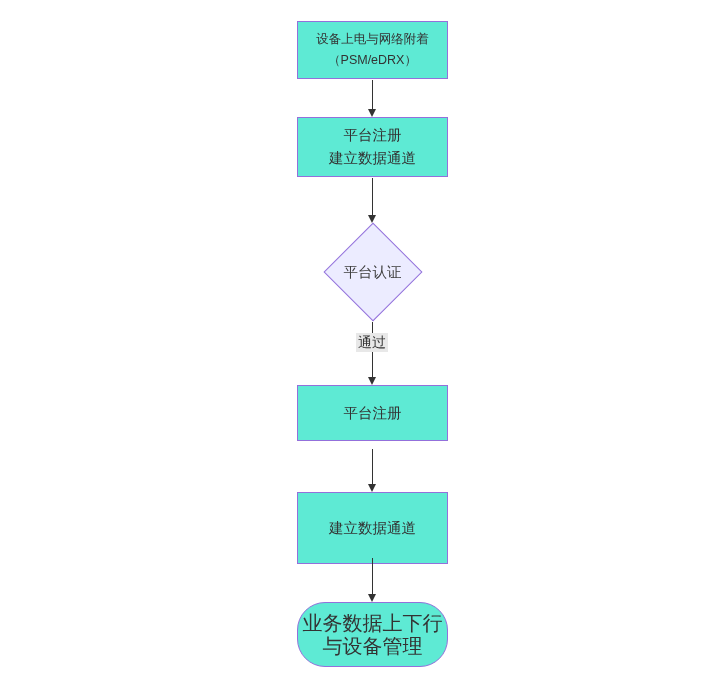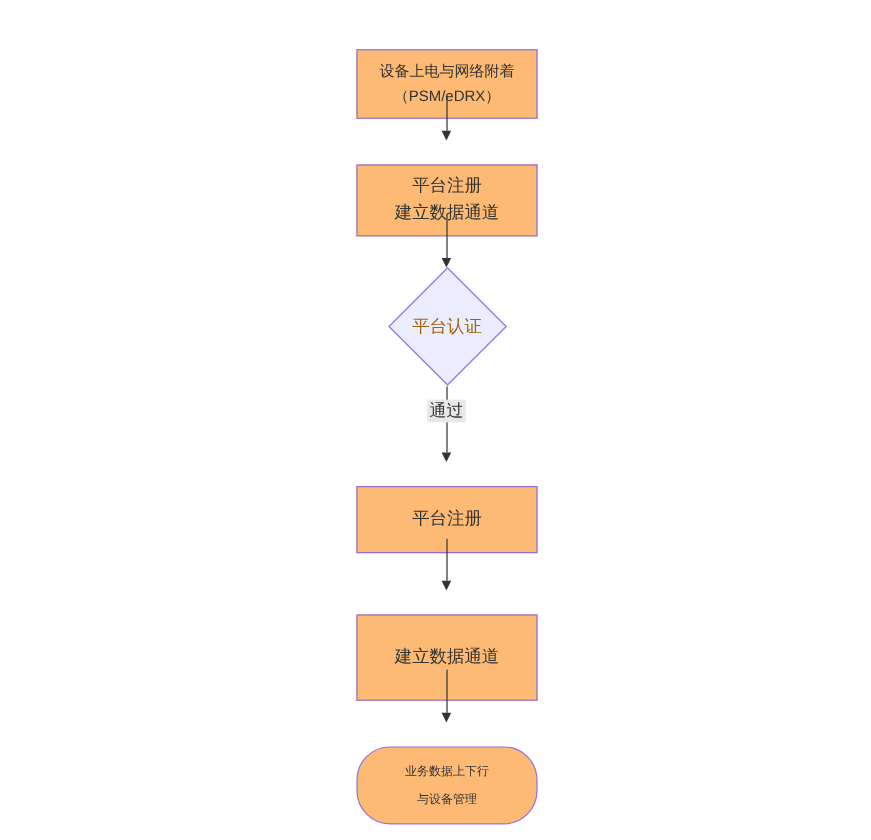--- a/index.html
+++ b/index.html
@@ -12,37 +12,36 @@
     width: 726px;
     height: 700px;
     background: #ffffff;
     font-family: "Liberation Sans", sans-serif;
     overflow: hidden;
   }
   .rect-node {
     position: absolute;
     left: 297px;
     width: 151px;
-    background: #fdba74;
+    background: #5eead4;
     border: 1px solid #9370DB;
     box-sizing: border-box;
     color: #333333;
     display: flex;
     flex-direction: column;
     align-items: center;
     justify-content: center;
     text-align: left;
-    margin-top: 20px;
   }
   .rect-node span { display: block; white-space: nowrap; }
   .n1 { top: 21px;  height: 58px; font-size: 12.5px; line-height: 21px; }
   .n2 { top: 117px; height: 60px; font-size: 14.5px; line-height: 23px; }
   .n4 { top: 385px; height: 56px; font-size: 14.5px; line-height: 23px; }
   .n5 { top: 492px; height: 72px; font-size: 14.5px; line-height: 23px; }
-  .n6 { top: 602px; height: 65px; font-size: 10px; line-height: 23px; border-radius: 28px; }
+  .n6 { top: 602px; height: 65px; font-size: 20px; line-height: 23px; border-radius: 28px; }
 
   .diamond-wrap {
     position: absolute;
     left: 322px;
     top: 222px;
     width: 101px;
     height: 100px;
   }
   .diamond-shape {
     position: absolute;
@@ -54,21 +53,21 @@
     background: #ECECFF;
     border: 1px solid #9370DB;
     box-sizing: border-box;
   }
   .diamond-label {
     position: absolute;
     inset: 0;
     display: flex;
     align-items: center;
     justify-content: center;
-    color: #a16207;
+    color: #404040;
     font-size: 14.5px;
     white-space: nowrap;
   }
 
   .edge-line {
     position: absolute;
     left: 372px;
     width: 1px;
     background: #333333;
   }

